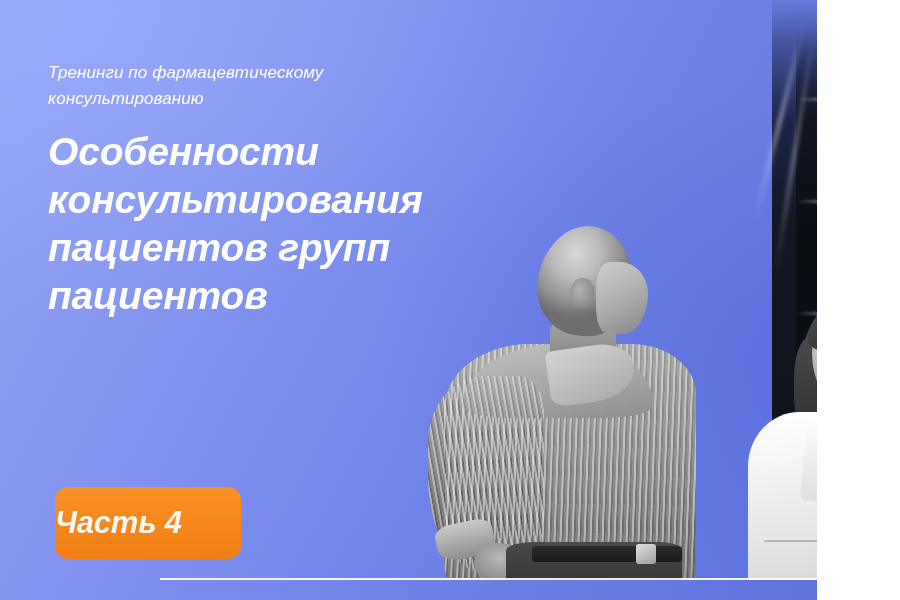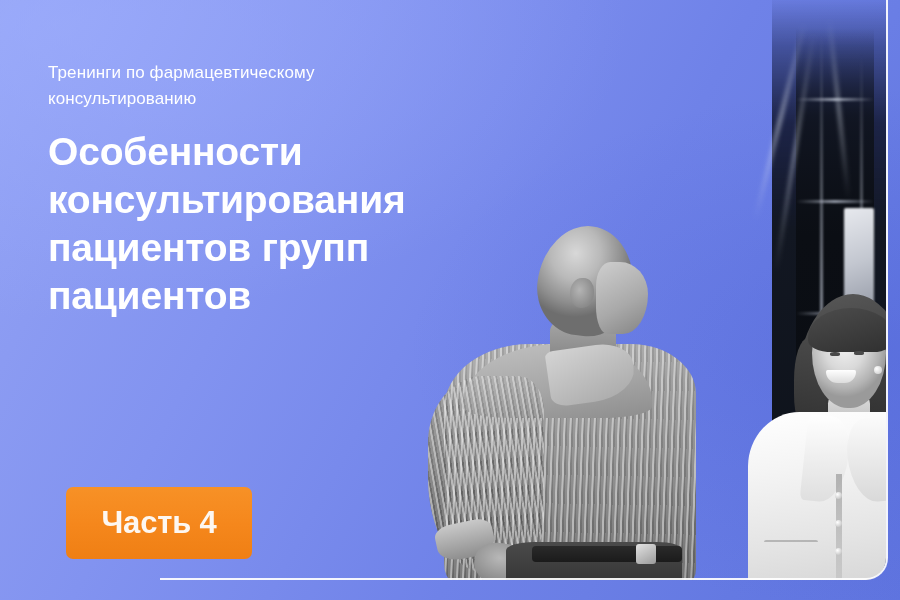--- a/index.html
+++ b/index.html
@@ -6,24 +6,25 @@
     margin: 0;
     padding: 0;
     background: #ffffff;
   }
   body {
     font-family: "Liberation Sans", sans-serif;
   }
 
   #slide {
     position: relative;
-    width: 900px;
+    width: 817px;
     height: 600px;
     overflow: hidden;
     background: #1d4ed8;
+    font-style: italic;
   }
 
   
   .bg-base {
     position: absolute;
     inset: 0;
     background:
       linear-gradient(118deg,
         #93a3f4 0%,
         #8b9bf2 16%,
@@ -324,25 +325,23 @@
   }
 
   
   .badge {
     position: absolute;
     left: 55px;
     top: 487px;
     width: 186px;
     height: 72px;
     background: linear-gradient(180deg, #f79126 0%, #f5871c 52%, #ef7f14 100%);
-    border-radius: 7px;
+    border-radius: 13px;
     display: flex;
     align-items: center;
-    justify-content: center;
-    margin-left: 11px;
   }
   .badge-label {
     color: #fdf7f1;
     font-size: 31px;
     font-weight: 700;
     letter-spacing: -0.2px;
   }
 </style>
 </head>
 <body>

